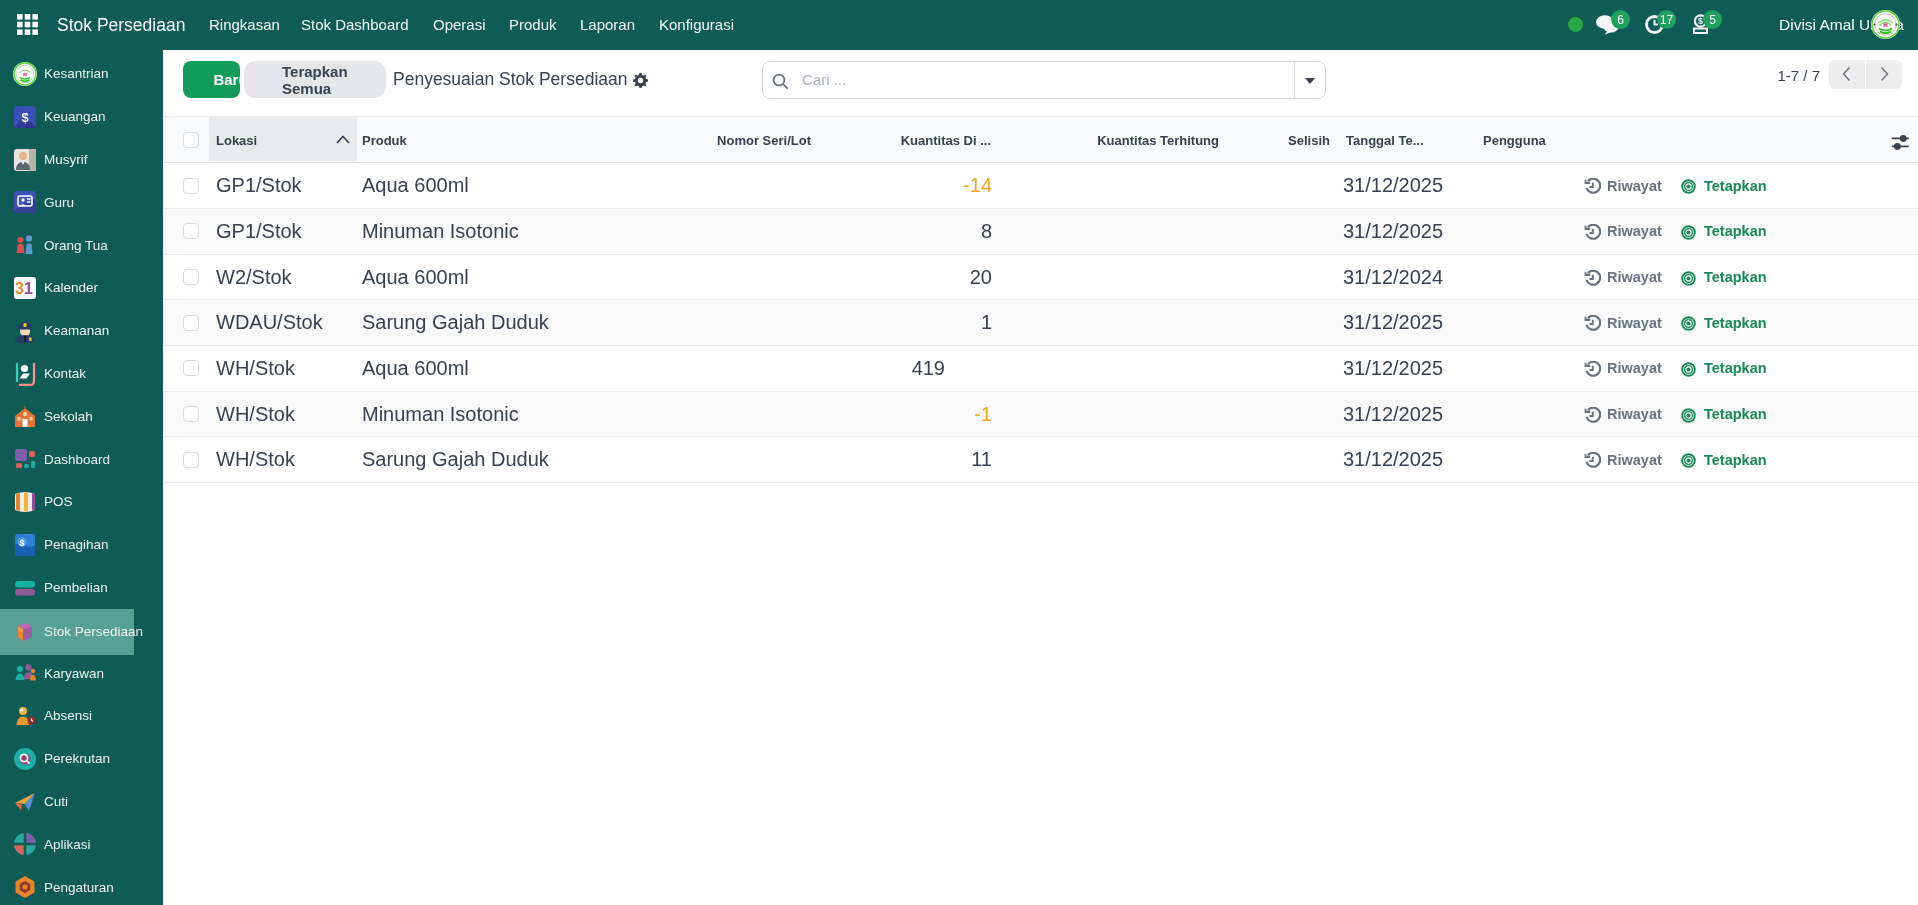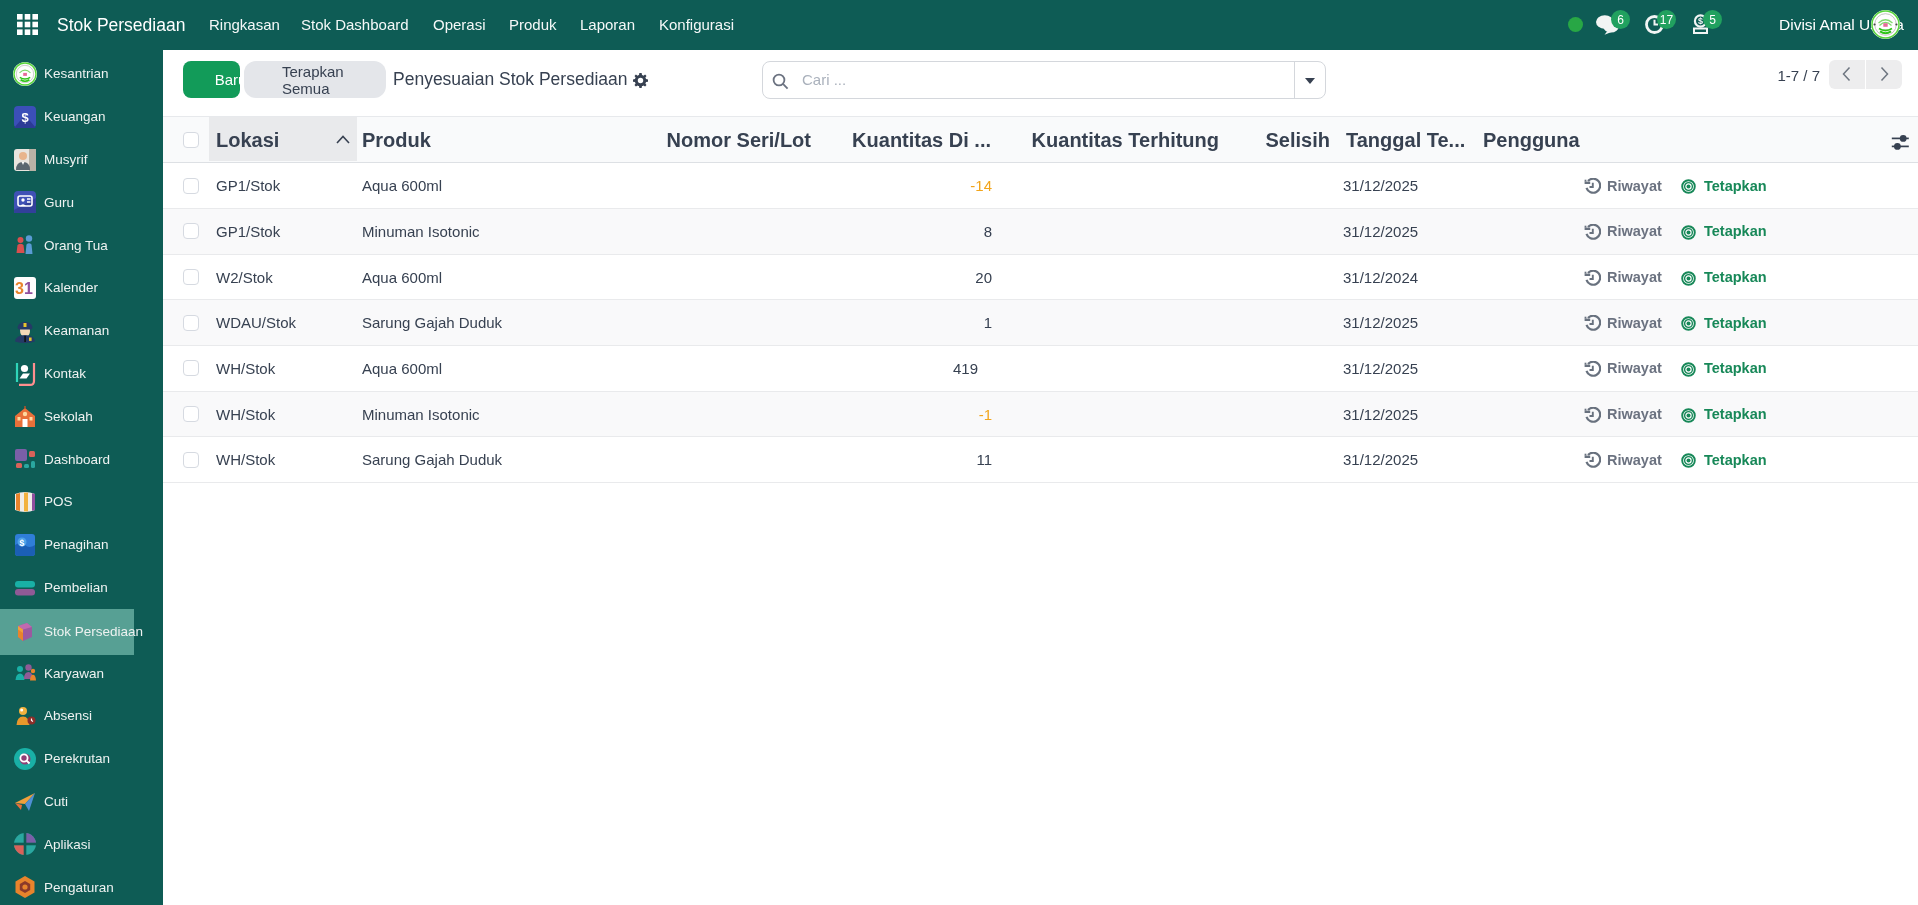--- a/index.html
+++ b/index.html
@@ -17,21 +17,21 @@
 
 
 #side { position:absolute; left:0; top:50px; width:163px; height:855px; background:#0e5c55; overflow:hidden; }
 .sitem { position:absolute; left:0; width:134px; height:42.8px; }
 .sitem.sel { background:#57a094; height:45.5px; }
 .sitem svg, .sitem .icn { position:absolute; left:13px; top:50%; margin-top:-12px; width:24px; height:24px; }
 .sitem .lb { position:absolute; left:44px; top:0; height:100%; display:flex; align-items:center;
   color:#eef2f1; font-size:13.5px; white-space:nowrap; }
 
 
-.btn { position:absolute; border-radius:8px; font-size:15px; font-weight:normal;
+.btn { position:absolute; border-radius:8px; font-size:15px; font-weight:bold;
   display:flex; align-items:center; justify-content:center;padding-left:38px; }
 #btn-baru { left:183px; top:61px; width:57px; height:37px; background:#129b59; color:#fff; }
 #btn-terapkan { left:244px; top:61px; width:142px; height:37px; background:#e4e6ea; color:#374151;border-radius:12px; }
 #title { position:absolute; left:393px; top:61px; height:37px; display:flex; align-items:center;
   font-size:17.5px; color:#374151; }
 #gear { position:absolute; left:633px; top:73px; }
 #search { position:absolute; left:762px; top:60.5px; width:564px; height:38.5px;
   border:1px solid #d4d7dc; border-radius:8px; background:#fff; }
 #search .ph { position:absolute; left:39px; top:0; height:36.5px; display:flex; align-items:center;
   color:#aab1bc; font-size:15px; }
@@ -42,25 +42,25 @@
   align-items:center; justify-content:flex-end; font-size:15px; color:#374151; }
 .pgbtn { position:absolute; top:60px; width:36px; height:28.5px; background:#ededee;
   display:flex; align-items:center; justify-content:center; }
 #pg-prev { left:1829px; border-radius:6px 0 0 6px; }
 #pg-next { left:1866px; border-radius:0 6px 6px 0; }
 
 
 #thead { position:absolute; left:163px; top:116px; width:1755px; height:47px; background:#f9fafb;
   border-top:1px solid #e7e9ec; border-bottom:1px solid #dde0e4; }
 .hlabel { position:absolute; top:1.5px; height:44px; display:flex; align-items:center;
-  font-size:20px; font-weight:bold; color:#374151; white-space:nowrap; }
+  font-size:13px; font-weight:bold; color:#374151; white-space:nowrap; }
 .row { position:absolute; left:163px; width:1755px; height:45.7px; border-bottom:1px solid #e9eaec; background:#fff; }
 .row.odd { background:#f9f9fa; }
 .cell { position:absolute; top:0; height:100%; display:flex; align-items:center;
-  font-size:15px; color:#374151; white-space:nowrap; }
+  font-size:20px; color:#374151; white-space:nowrap; }
 .cb { position:absolute; left:19.5px; top:50%; margin-top:-8px; width:16px; height:16px;
   border:1px solid #d6dae1; border-radius:4px; background:#fff; }
 .neg { color:#f2a51c; }
 .act { font-weight:bold; font-size:14.5px; }
 .riw { color:#6b7280; }
 .tet { color:#178858; }
 </style>
 </head>
 <body>
 
@@ -445,21 +445,21 @@
         <circle cx="7.5" cy="7.5" r="6.3" fill="none" stroke="#178858" stroke-width="1.9"></circle>
         <circle cx="7.5" cy="7.5" r="3.9" fill="none" stroke="#178858" stroke-width="1.4"></circle>
         <circle cx="7.5" cy="7.5" r="2" fill="#178858"></circle>
       </svg>
   <div class="cell act tet" style="left:1541px;">Tetapkan</div>
 </div>
 <div class="row" style="top:346.1px;">
   <div class="cb"></div>
   <div class="cell" style="left:53px;">WH/Stok</div>
   <div class="cell" style="left:199px;">Aqua 600ml</div>
-  <div class="cell" style="right:940px;">419</div>
+  <div class="cell" style="right:973px;">419</div>
   <div class="cell" style="left:1180px;">31/12/2025</div>
   <svg style="position:absolute;left:1421px;top:50%;margin-top:-7.5px" width="17" height="17" viewBox="0 0 17 17">
         <path d="M4 3 A7 7 0 1 1 2.5 9.8" fill="none" stroke="#68717e" stroke-width="2.2"></path>
         <rect x="0.6" y="3.6" width="5.6" height="2.4" fill="#68717e"></rect>
         <rect x="0.6" y="1.7" width="1.8" height="2" fill="#68717e"></rect>
         <path d="M8.8 4.7 L8.8 9 L5.5 9" fill="none" stroke="#68717e" stroke-width="1.9"></path>
       </svg>
   <div class="cell act riw" style="left:1444px;">Riwayat</div>
   <svg style="position:absolute;left:1518px;top:50%;margin-top:-6.5px" width="15" height="15" viewBox="0 0 15 15">
         <circle cx="7.5" cy="7.5" r="6.3" fill="none" stroke="#178858" stroke-width="1.9"></circle>

